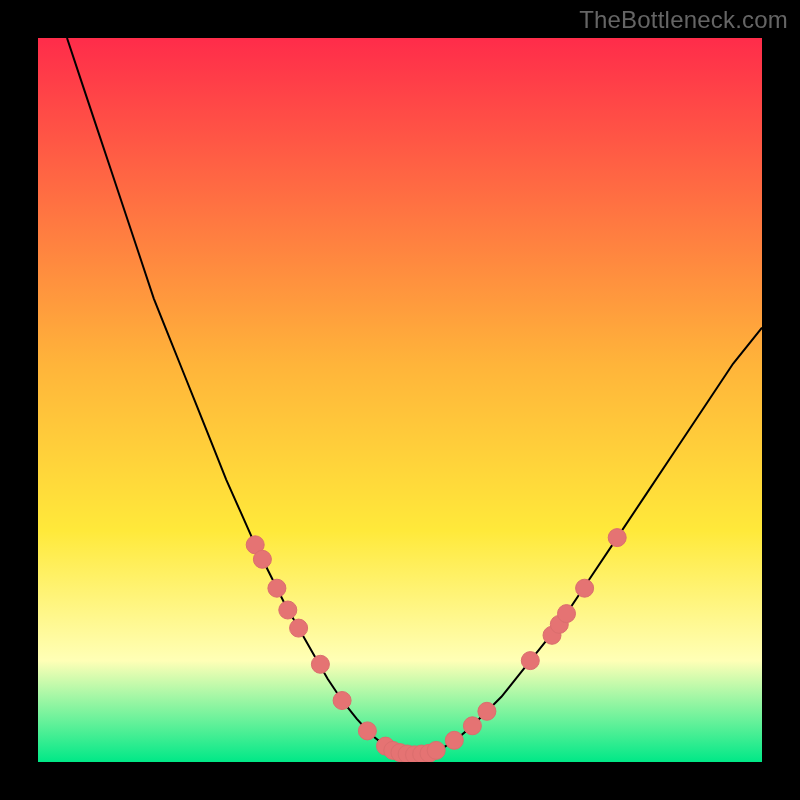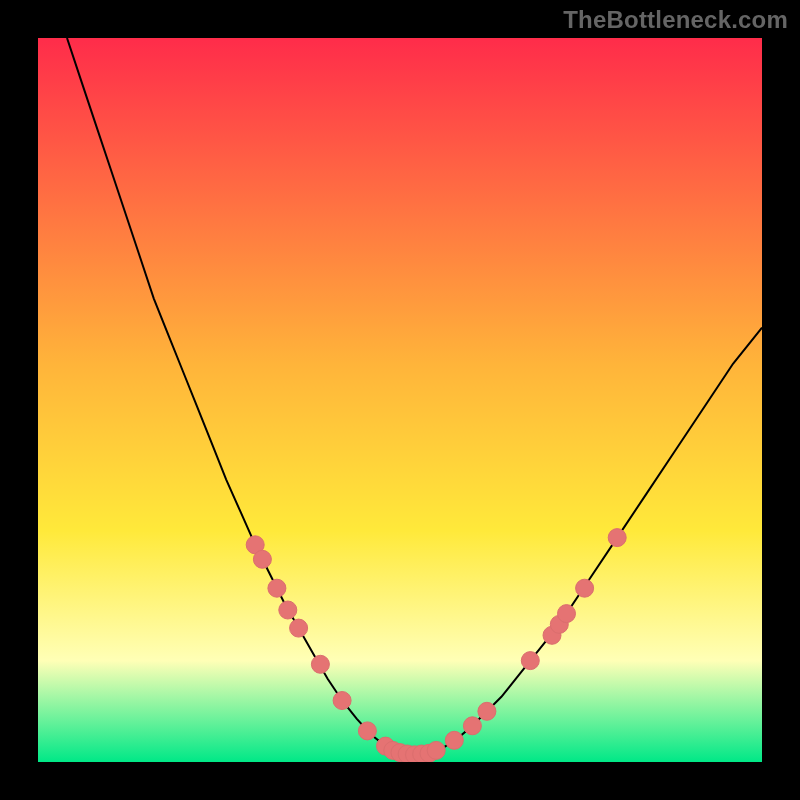--- a/index.html
+++ b/index.html
@@ -15,21 +15,21 @@
     width: 800px;
     height: 800px;
     background: #000;
   }
   .watermark {
     position: absolute;
     top: 6px;
     right: 12px;
     font-family: Arial, Helvetica, sans-serif;
     font-size: 24px;
-    font-weight: 700;
+    font-weight: 400;
     color: #656565;
     letter-spacing: 0.2px;
     z-index: 10;
   }
   .plot-area {
     position: absolute;
     left: 38px;
     top: 38px;
     width: 724px;
     height: 724px;

